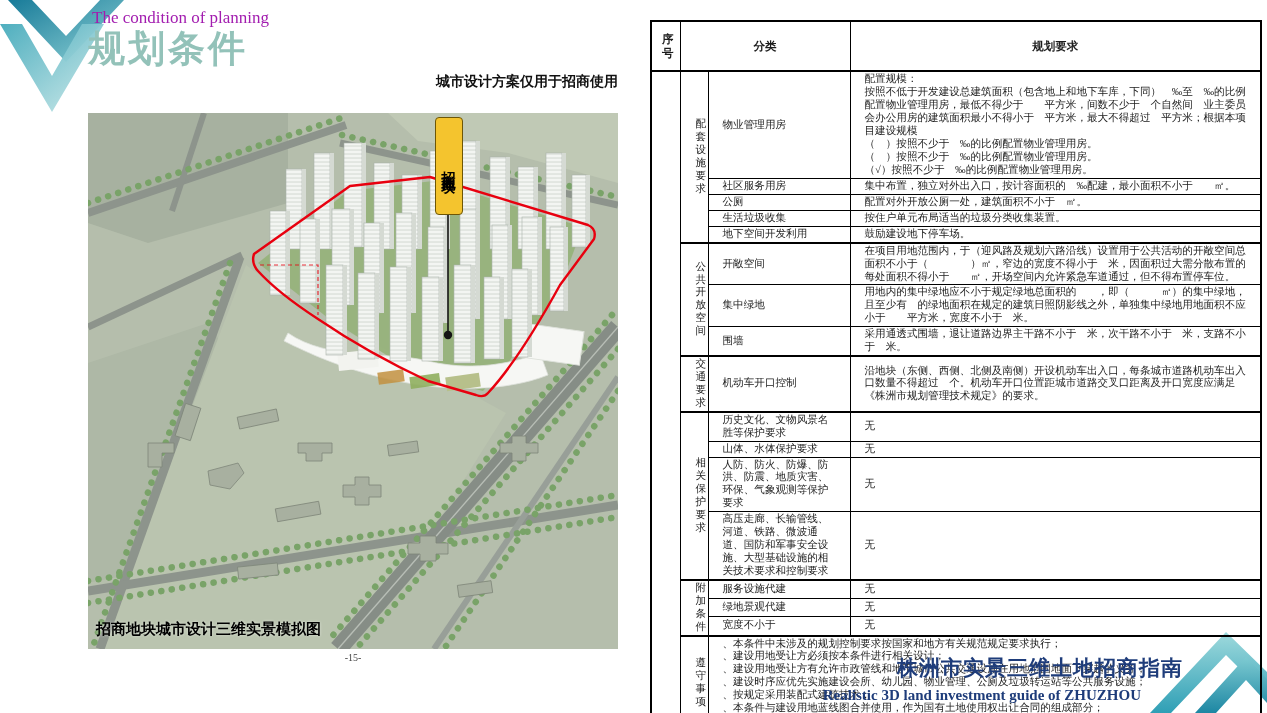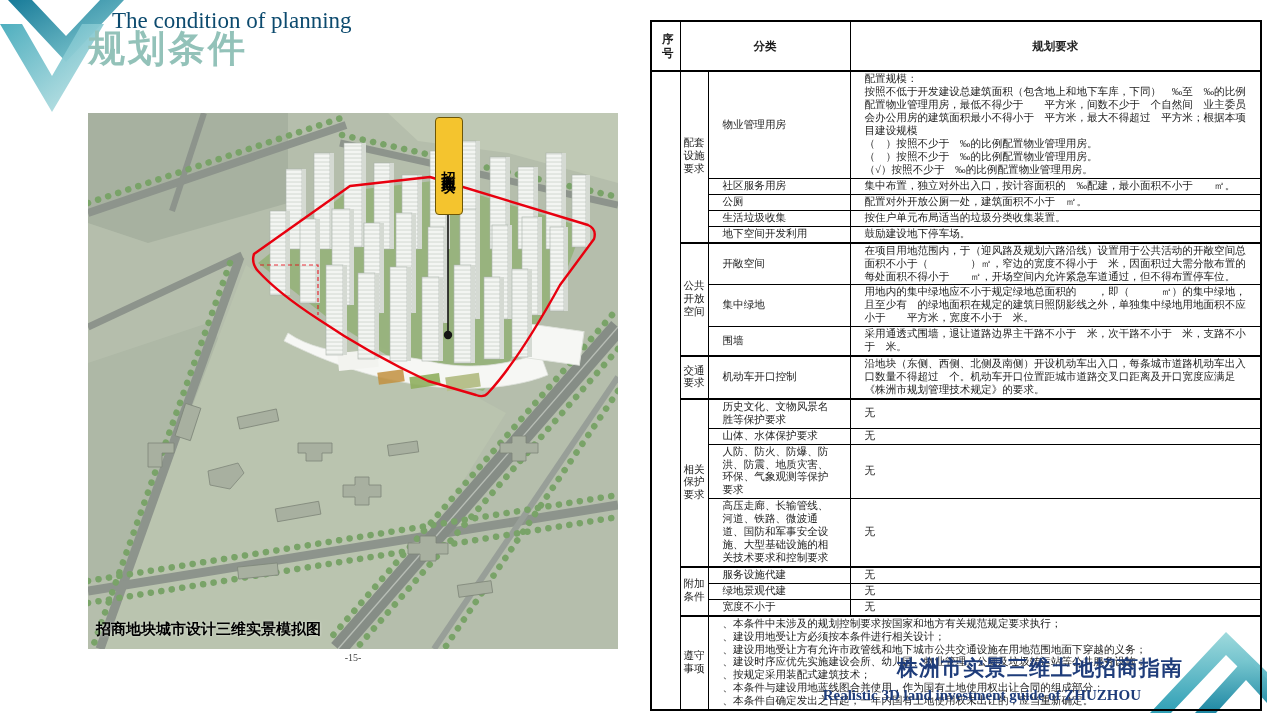--- a/index.html
+++ b/index.html
@@ -14,23 +14,22 @@
   .chevron-br{position:absolute;right:0;bottom:0;z-index:1;}
 
   
   .title-zh{
     position:absolute;left:88px;top:24px;z-index:2;
     font-size:37px;font-weight:bold;letter-spacing:3px;color:#93c2b9;
     font-family:Liberation Serif, serif;
   }
   .title-en{
     position:absolute;left:92px;top:8px;z-index:3;
-    font-size:23px;color:#0c4a6e;
+    font-size:17px;color:#a21caf;
     font-family:"Liberation Serif","DejaVu Serif",serif;
-    margin-left:20px;
   }
 
   
   .map-note{
     position:absolute;left:88px;top:73px;width:530px;z-index:2;
     text-align:right;font-size:14px;font-weight:bold;color:#111;
   }
   .map-wrap{position:absolute;left:88px;top:97px;width:530px;height:536px;z-index:2;margin-top:16px;}
   .map-wrap svg{display:block;}
   .map-caption{
@@ -72,21 +71,21 @@
     font-size:10.6px;line-height:1.22;color:#1c1c1c;
     border:2px solid #000;
   }
   .tbl th,.tbl td{border:1px solid #000;padding:1px 14px;vertical-align:middle;word-break:break-all;}
   .tbl thead th{
     font-weight:bold;text-align:center;font-size:11.5px;padding:10px;
     border-bottom:2px solid #000;
   }
   .tbl tr.sec>td{border-top:2px solid #000;}
   .tbl td.seq{width:29px;}
-  .tbl td.grp{width:28px;padding:1px 2px;text-align:center;}
+  .tbl td.grp{width:28px;padding:1px 15px;text-align:center;}
   .tbl td.sub{width:142px;}
   .tbl td.req{}
   .tbl .pre{white-space:pre-line;}
   .tbl td.h-tall{height:104px;}
 </style>
 </head>
 <body>
 
 <div id="slide">
 
@@ -101,20 +100,21 @@
           <stop offset="1" stop-color="#cdeaea"></stop>
       </linearGradient>
     </defs>
     <polygon points="8,0 66,62 124,0 100,0 66,36 32,0" fill="url(#tg1)"></polygon>
     <polygon points="0,24 52,112 104,24 82,24 52,76 22,24" fill="url(#tg2)" opacity="0.95"></polygon>
   </svg>
 
   <div class="title-zh">规划条件</div>
   <div class="title-en">The condition of planning</div>
 
+  <div class="map-note">城市设计方案仅用于招商使用</div>
 
   <div class="map-wrap">
     <svg width="530" height="536" viewBox="0 0 530 536">
       <defs>
         <pattern id="fac" width="4" height="4" patternUnits="userSpaceOnUse">
           <rect width="4" height="4" fill="#f3f5f2"></rect>
           <path d="M0 1h4" stroke="#c9d0c9" stroke-width="0.8"></path>
         </pattern>
       </defs>
 

